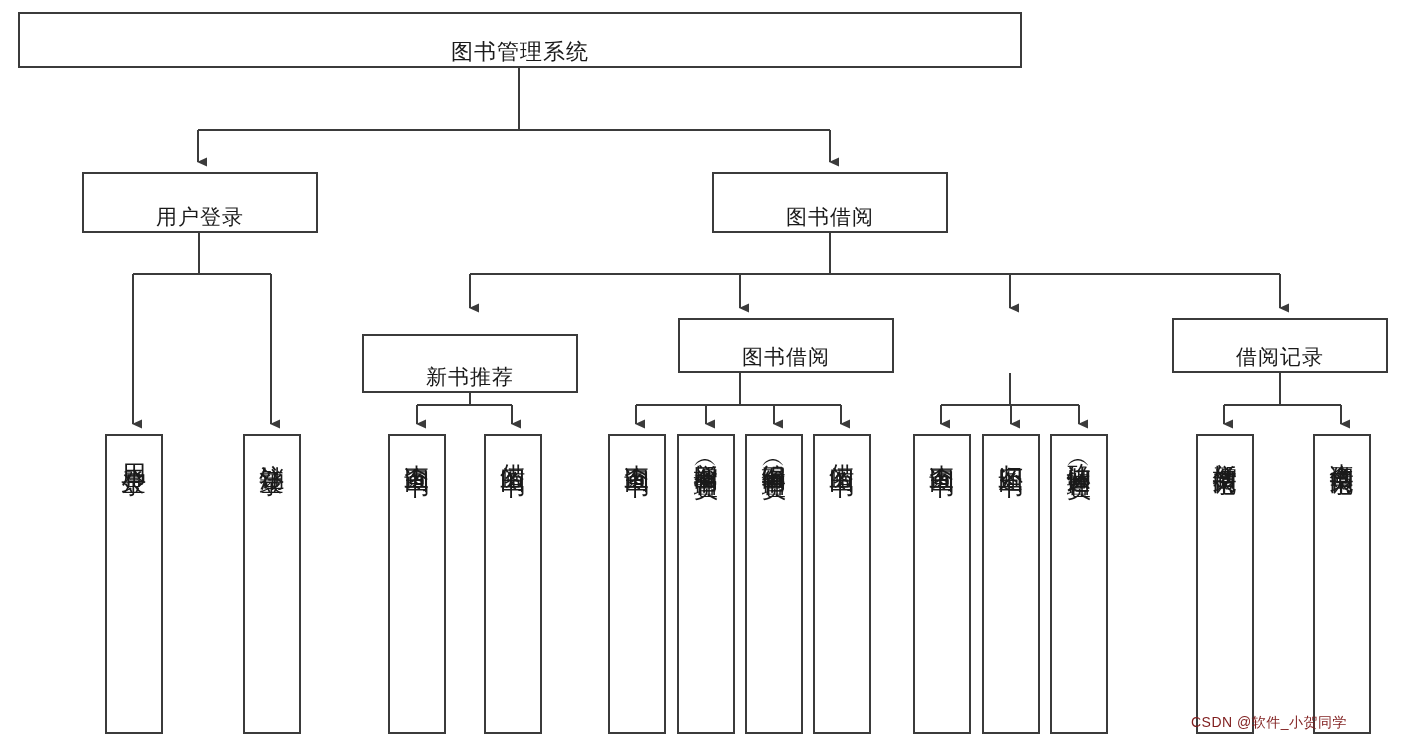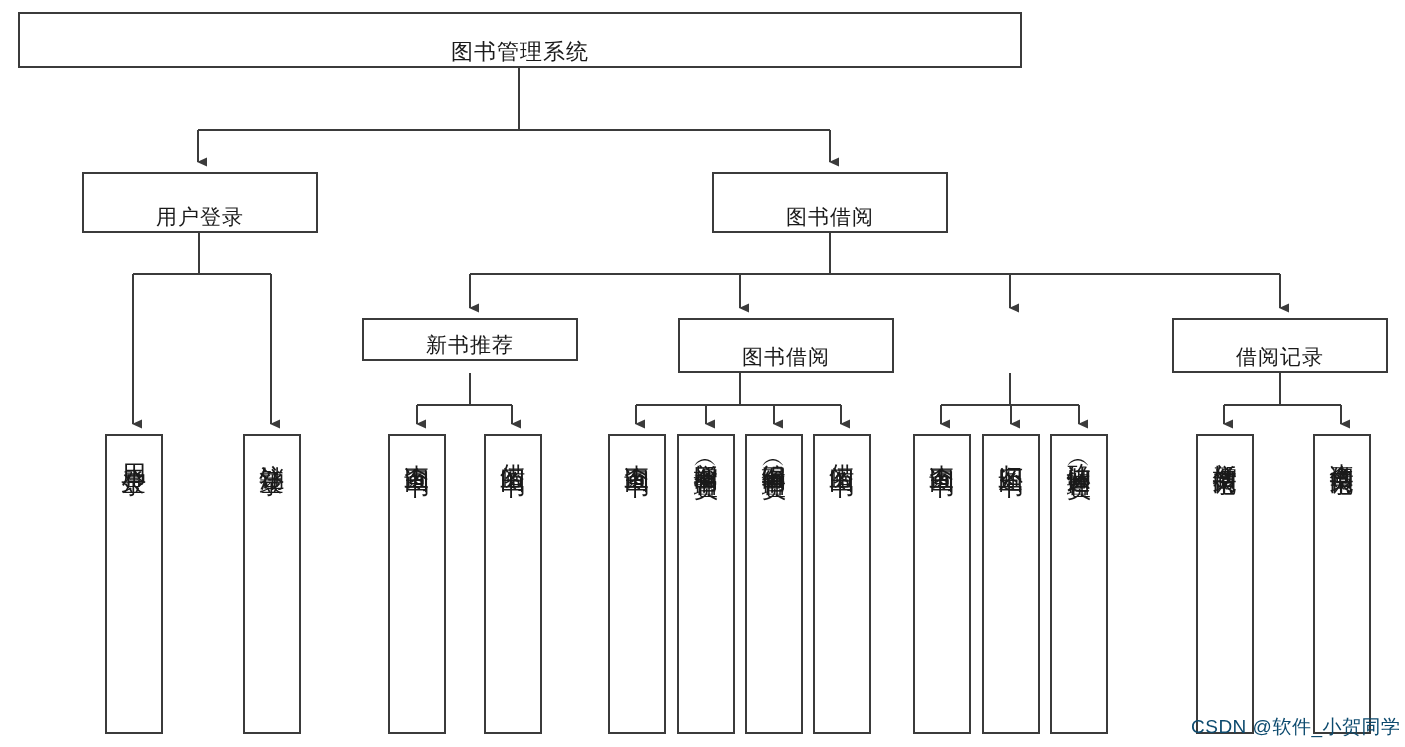--- a/index.html
+++ b/index.html
@@ -67,22 +67,22 @@
     letter-spacing: 3px;
     white-space: nowrap;
   }
   .node.vert.tall .label {
     font-size: 24px;
     letter-spacing: 2px;
   }
   #watermark {
     position: absolute;
     z-index: 3;
-    color: #0c4a6e;
-    font-size: 19px;
+    color: #7f1d1d;
+    font-size: 14px;
     white-space: nowrap;
     letter-spacing: 0.5px;
   }
 </style>
 </head>
 <body>
 
 <div id="canvas">
 
   <svg id="connectors" viewBox="0 0 1405 747" xmlns="http://www.w3.org/2000/svg">
@@ -139,21 +139,21 @@
     <span class="label">图书管理系统</span>
   </div>
 
   <div class="node horiz" style="left:82px; top:172px; width:236px; height:61px;">
     <span class="label">用户登录</span>
   </div>
   <div class="node horiz" style="left:712px; top:172px; width:236px; height:61px;">
     <span class="label">图书借阅</span>
   </div>
 
-  <div class="node horiz" style="left:362px; top:318px; width:216px; height:43px;">
+  <div class="node horiz" style="left:362px; top:334px; width:216px; height:59px;">
     <span class="label">新书推荐</span>
   </div>
   <div class="node horiz" style="left:632px; top:318px; width:216px; height:55px;margin-left:46px;">
     <span class="label">图书借阅</span>
   </div>
   <div class="node horiz" style="left:1172px; top:318px; width:216px; height:55px;">
     <span class="label">借阅记录</span>
   </div>
 
   <div class="node vert" style="left:105px; top:434px; width:58px; height:300px;">

